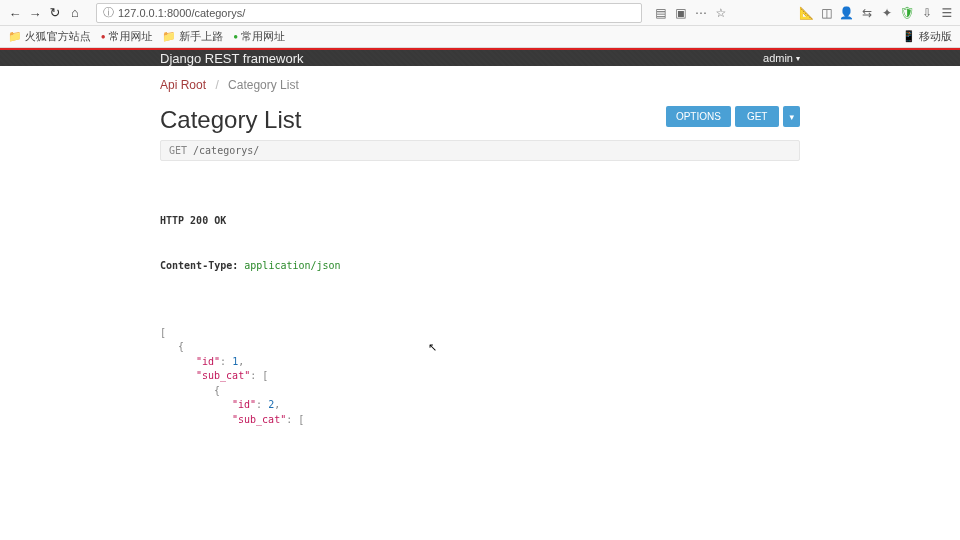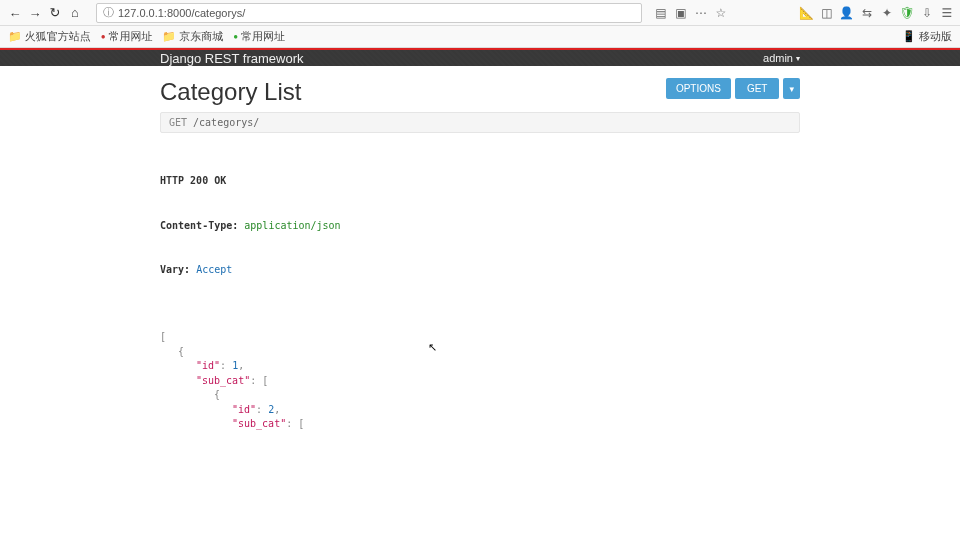--- a/index.html
+++ b/index.html
@@ -34,21 +34,21 @@
 .title-row { display: flex; align-items: flex-start; margin-bottom: 6px; }
 .page-title { font-size: 24px; font-weight: 500; color: #333; }
 .btn-group { margin-left: auto; display: flex; gap: 4px; }
 .btn { font-size: 10px; padding: 5px 10px; border: none; color: #fff; cursor: pointer; border-radius: 2px; }
 .btn-options { background: #4aa0d5; }
 .btn-get { background: #4aa0d5; padding: 5px 12px; }
 .btn-caret { background: #4aa0d5; padding: 5px 6px; font-size: 9px; }
 
 .subtitle { font-size: 11px; color: #555; margin-bottom: 10px; }
 
-.req-box { background: #f5f5f5; border: 1px solid #e5e5e5; padding: 4px 8px; font-family: Menlo, Consolas, monospace; font-size: 10px; color: #666; margin-bottom: 12px; border-radius: 2px; }
+.req-box { background: #f5f5f5; border: 1px solid #e5e5e5; padding: 4px 8px; font-family: Menlo, Consolas, monospace; font-size: 10px; color: #666; margin-bottom: 24px; border-radius: 2px; }
 .req-box .method { color: #888; margin-right: 6px; }
 
 .resp { font-family: Menlo, Consolas, monospace; font-size: 10px; line-height: 1.45; color: #333; white-space: pre; }
 .hdr-line { margin-bottom: 1px; }
 .lbl { color: #333; }
 .hv-blue { color: #1f6fb2; }
 .hv-green { color: #2a8a2a; margin-top: 24px; }
 .tok-key { color: #c2185b; }
 .tok-num { color: #1f6fb2; }
 .tok-punc { color: #888; }
@@ -99,21 +99,21 @@
   <div class="bk-item">
       <span class="bk-folder">📁</span>
       <span>火狐官方站点</span>
     </div>
   <div class="bk-item">
       <span class="bk-dot">●</span>
       <span>常用网址</span>
     </div>
   <div class="bk-item">
       <span class="bk-folder">📁</span>
-      <span>京东商城</span>
+      <span>新手上路</span>
     </div>
   <div class="bk-item">
       <span class="bk-dot-g">●</span>
       <span>常用网址</span>
     </div>
   <div class="bk-right">
       <span>📱</span>
       <span>移动版</span>
     </div>
 </div>
@@ -123,38 +123,42 @@
     <span class="drf-brand">Django REST framework</span>
     <span class="drf-user">
       <span>admin</span>
       <span style="font-size:8px;">▾</span>
     </span>
   </div>
 </div>
 
 <div class="content-area">
 
+  <div class="breadcrumb">
+    <a href="#">Api Root</a>
+    <span class="bc-sep">/</span>
+    <span>Category List</span>
+  </div>
 
   <div class="title-row">
     <h1 class="page-title">Category List</h1>
     <div class="btn-group">
       <button class="btn btn-options">OPTIONS</button>
       <button class="btn btn-get">GET</button>
       <button class="btn btn-caret">▾</button>
     </div>
   </div>
 
 
   <div class="req-box">
     <span class="method">GET</span><span>/categorys/</span>
   </div>
 
   <div class="resp">
     <div class="hdr-line"><b>HTTP 200 OK</b></div>
     <div class="hdr-line"><b class="lbl">Content-Type:</b> <span class="hv-green">application/json</span></div>
-    <div class="hdr-line"><b class="lbl">Vary:</b> <span class="hv-blue">Accept</span></div>
 
     <div class="json-body" id="json-body"><div class="indent0"><span class="tok-punc">[</span></div><div class="indent1"><span class="tok-punc">{</span></div><div class="indent2"><span class="tok-key">"id"</span><span class="tok-punc">: </span><span class="tok-num">1</span><span class="tok-punc">,</span></div><div class="indent2"><span class="tok-key">"sub_cat"</span><span class="tok-punc">: [</span></div><div class="indent3"><span class="tok-punc">{</span></div><div class="indent4"><span class="tok-key">"id"</span><span class="tok-punc">: </span><span class="tok-num">2</span><span class="tok-punc">,</span></div><div class="indent4"><span class="tok-key">"sub_cat"</span><span class="tok-punc">: [</span></div><div class="indent5"></div></div>
   </div>
 
 </div>
 
 <div class="cursor-ptr">↖</div>
 
 </body></html>

